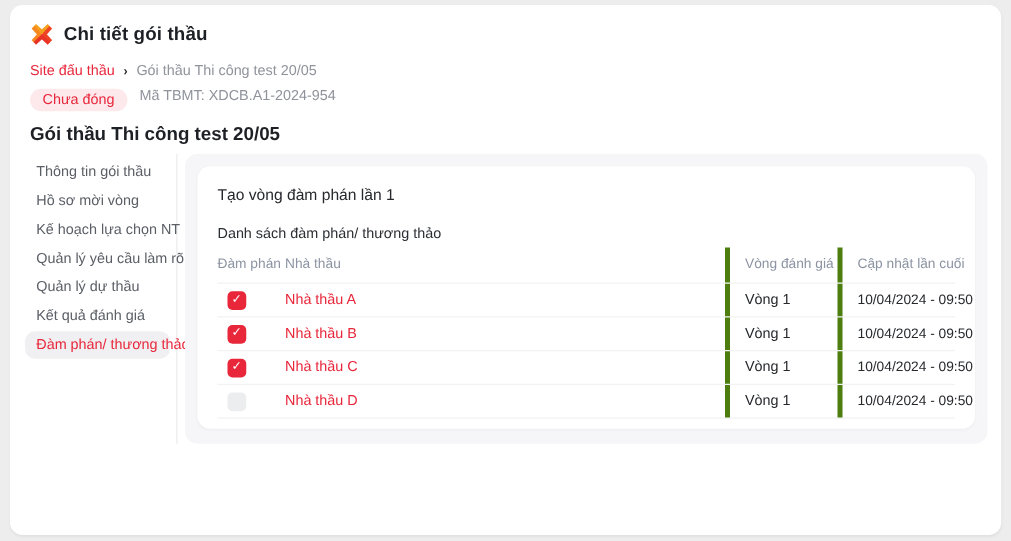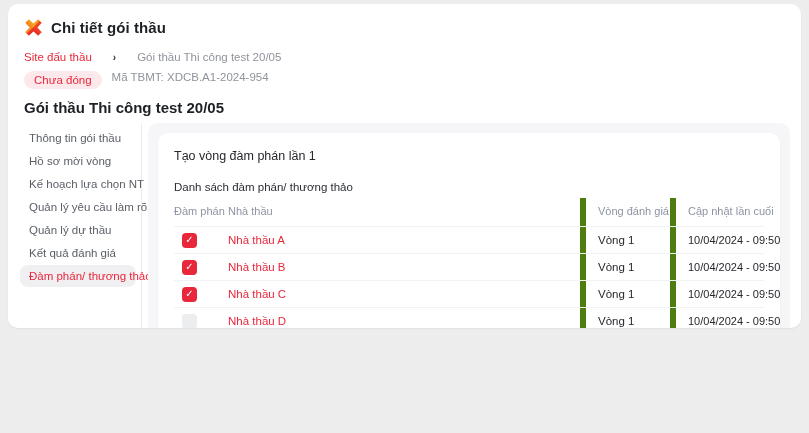--- a/index.html
+++ b/index.html
@@ -6,32 +6,32 @@
   html, body { width: 809px; height: 433px; }
   body {
     background: #ededee;
     font-family: "Liberation Sans", "DejaVu Sans", sans-serif;
     position: relative;
     overflow: hidden;
   }
   .app-card {
     position: absolute;
     left: 8px; top: 4px;
-    width: 793px; height: 324px;
+    width: 793px; height: 424px;
     background: #ffffff;
     border-radius: 10px;
     box-shadow: 0 1px 2px rgba(0,0,0,0.05);
     overflow: hidden;
   }
   
   .page-header { padding: 14px 16px 0 16px; }
   .header-row1 { display: flex; align-items: center; gap: 8px; }
   .logo { width: 19px; height: 19px; display: inline-flex; }
   .app-title { font-size: 15px; font-weight: bold; color: #1d2025; letter-spacing: .1px; }
-  .breadcrumb { margin-top: 14px; display: flex; align-items: center; gap: 21px; font-size: 11.5px; }
+  .breadcrumb { margin-top: 14px; display: flex; align-items: center; gap: 7px; font-size: 11.5px; }
   .crumb-root { color: #e8273b; cursor: pointer; }
   .crumb-sep { color: #2b2e33; font-weight: bold; font-size: 10px; }
   .crumb-current { color: #8f939b; }
   .meta-row { margin-top: 8px; display: flex; align-items: flex-start; gap: 10px; }
   .status-badge {
     background: #fde9ec; color: #e8273b;
     font-size: 11.5px; padding: 3px 10px; border-radius: 11px;
   }
   .tbmt-code { color: #8f939b; font-size: 11.5px; }
   .package-title { margin-top: 10px; font-size: 15px; font-weight: bold; color: #1d2025; }
@@ -70,21 +70,21 @@
   .section-title { padding-top: 16px; font-size: 12.5px; font-weight: 400; color: #26282c; }
   .list-title { margin-top: 18px; font-size: 11.5px; color: #2b2e33; }
   
   .neg-table { margin-top: 5px; border-bottom: 1px solid #f1f2f4; }
   .thead, .trow { display: grid; grid-template-columns: 54px 1fr 90px 94px; }
   .th {
     font-size: 11px; color: #8c94a3;
     padding: 7px 0 9px 0;
     white-space: nowrap;
   }
-  .th.sep, .td.sep { border-left: 6px solid #4d7c0f; padding-left: 12px; }
+  .th.sep, .td.sep { border-left: 4px solid #4d7c0f; padding-left: 12px; }
   .trow { border-top: 1px solid #f1f2f4; }
   .td {
     font-size: 11.5px; color: #26282c;
     display: flex; align-items: center;
     min-height: 26px;
     white-space: nowrap;
   }
   .td.date { font-size: 11px; }
   .checkbox {
     width: 15px; height: 15px;

